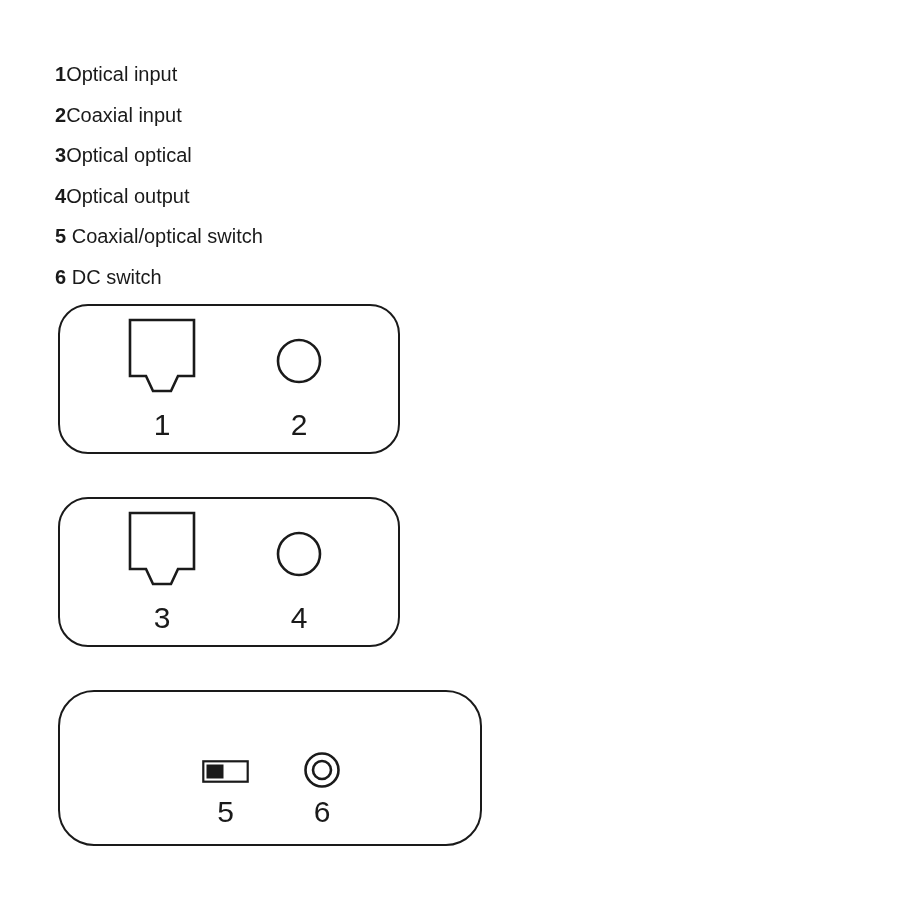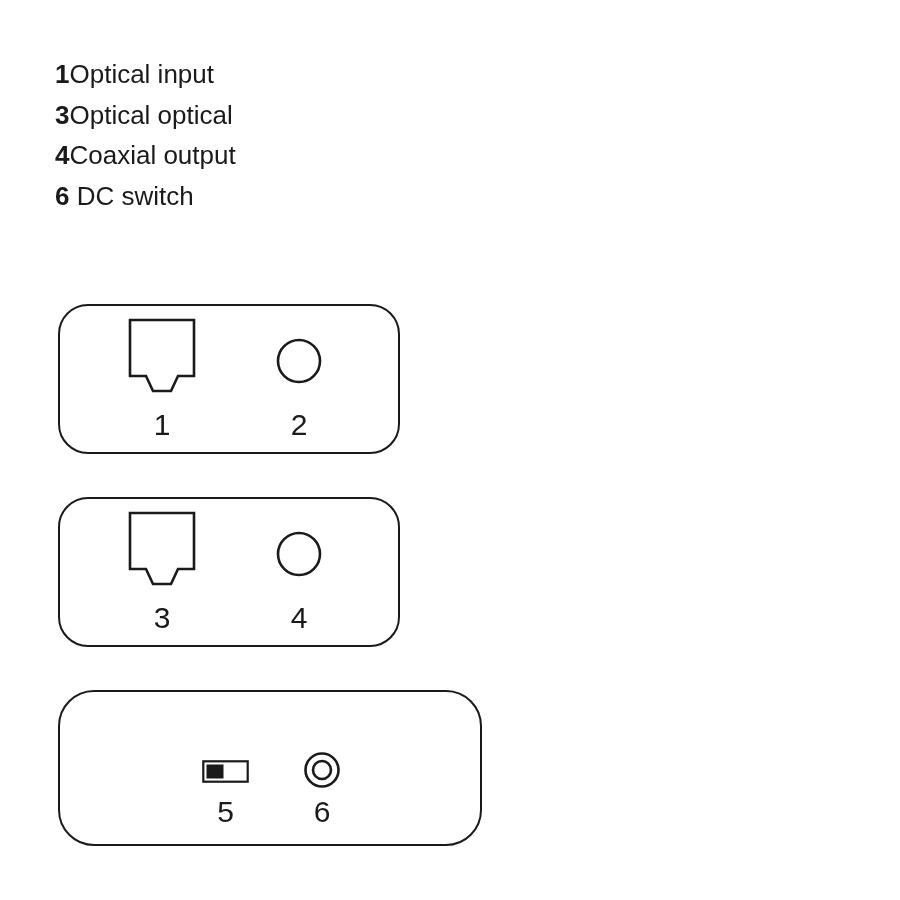--- a/index.html
+++ b/index.html
@@ -1,21 +1,21 @@
 <!DOCTYPE html>
 <html><head>
 <meta charset="utf-8">
 <style>
   html,body{margin:0;padding:0;background:#ffffff;}
   #stage{
     position:relative;width:900px;height:900px;background:#fff;
     font-family:"Liberation Sans",sans-serif;color:#1a1a1a;overflow:hidden;
   }
   .legend{position:absolute;left:55px;top:54px;}
-  .legend-item{font-size:26px;line-height:40.5px;white-space:pre;}
+  .legend-item{font-size:20px;line-height:40.5px;white-space:pre;}
   .legend-num{font-weight:700;}
   .panel{
     position:absolute;border:2.5px solid #1a1a1a;border-radius:30px;
     background:#fff;box-sizing:border-box;
   }
   #panel-input{left:58px;top:304px;width:342px;height:150px;}
   #panel-output{left:58px;top:497px;width:342px;height:150px;}
   #panel-control{left:58px;top:690px;width:424px;height:156px;border-radius:36px;}
   .abs{position:absolute;}
   .port-num{
@@ -24,22 +24,24 @@
   }
   svg{display:block;}
 </style>
 </head>
 <body>
 
 <div id="stage">
 
   <div class="legend">
     <div class="legend-item"><span class="legend-num">1</span><span>Optical input</span></div>
+    <div class="legend-item"><span class="legend-num">2</span><span>Coaxial input</span></div>
     <div class="legend-item"><span class="legend-num">3</span><span>Optical optical</span></div>
-    <div class="legend-item"><span class="legend-num">4</span><span>Coaxial output</span></div>
+    <div class="legend-item"><span class="legend-num">4</span><span>Optical output</span></div>
+    <div class="legend-item"><span class="legend-num">5</span><span> Coaxial/optical switch</span></div>
     <div class="legend-item"><span class="legend-num">6</span><span> DC switch</span></div>
   </div>
 
   <div class="panel" id="panel-input">
     <span class="abs" style="left:68px;top:12px;">
       <svg width="68" height="84" viewBox="0 0 68 84">
         <path d="M2,2 H66 V58 H50 L43,73 H25 L18,58 H2 Z" fill="none" stroke="#1a1a1a" stroke-width="2.6" stroke-linejoin="miter"></path>
       </svg>
     </span>
     <div class="port-num" style="left:68px;top:102px;width:68px;">1</div>

